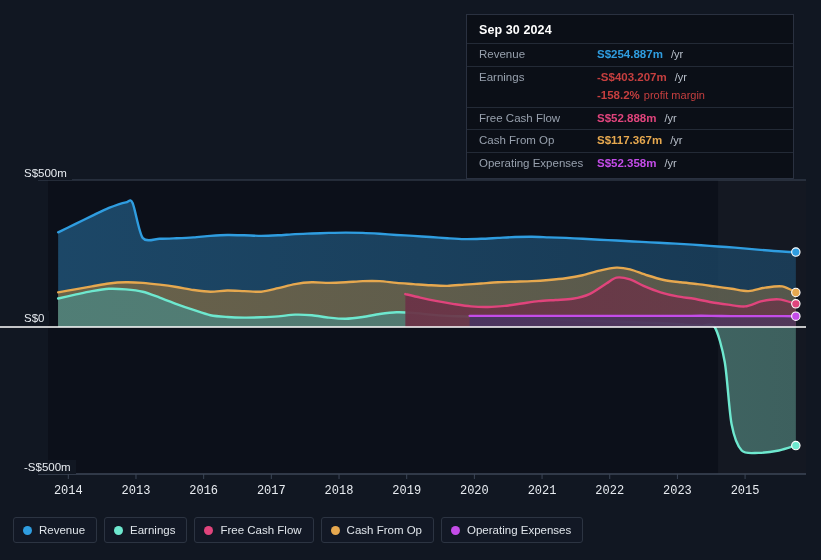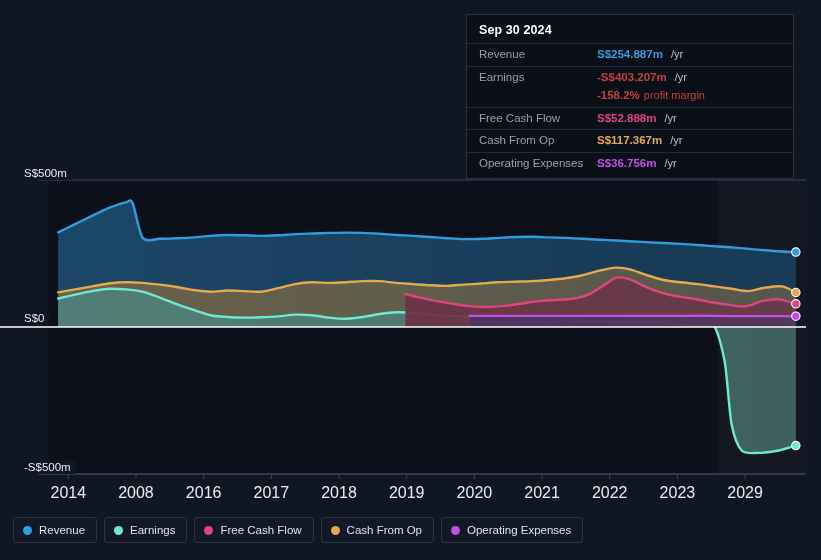--- a/index.html
+++ b/index.html
@@ -38,22 +38,22 @@
   .tt-val { font-weight: bold; }
   .tt-unit { color: #b9c0cb; font-weight: normal; margin-left: 8px; font-size: 11px; }
   .tt-sub { color: #c63f3f; font-weight: normal; margin-left: 4px; font-size: 11px; }
 
   
   .axis-label {
     position: absolute; color: #e8ecf1; font-size: 11.5px;
     background: #111722; padding: 1px 5px 1px 4px; z-index: 12; white-space: nowrap;
   }
   .x-tick {
-    position: absolute; color: #e8ecf1; font-size: 16px;
-    transform: translateX(-50%); z-index: 12;
+    position: absolute; color: #e8ecf1; font-size: 12px;
+    transform: translateX(-50%); z-index: 12; font-family: Liberation Mono, monospace;
   }
 
   
   #legend {
     position: absolute; left: 13px; top: 517px;
     display: flex; gap: 7px; z-index: 20;
   }
   .legend-item {
     display: flex; align-items: center; gap: 7px;
     border: 1px solid #2c3442; border-radius: 3px;
@@ -136,30 +136,30 @@
         <line x1="745.0892857142798" y1="474" x2="745.0892857142798" y2="479" stroke="#3c4657" stroke-width="1"></line>
       </svg>
   </div>
 
   <div class="axis-label" id="ylab-top" style="top: 166px; left: 20px;">S$500m</div>
   <div class="axis-label" id="ylab-zero" style="top: 311px; left: 20px;">S$0</div>
   <div class="axis-label" id="ylab-bot" style="top: 460px; left: 20px;">-S$500m</div>
 
   <div id="x-ticks">
       <div class="x-tick" style="left: 68.3036px; top: 484px;">2014</div>
-      <div class="x-tick" style="left: 135.982px; top: 484px;">2008</div>
+      <div class="x-tick" style="left: 135.982px; top: 484px;">2013</div>
       <div class="x-tick" style="left: 203.661px; top: 484px;">2016</div>
       <div class="x-tick" style="left: 271.339px; top: 484px;">2017</div>
       <div class="x-tick" style="left: 339.018px; top: 484px;">2018</div>
       <div class="x-tick" style="left: 406.696px; top: 484px;">2019</div>
       <div class="x-tick" style="left: 474.375px; top: 484px;">2020</div>
       <div class="x-tick" style="left: 542.054px; top: 484px;">2021</div>
       <div class="x-tick" style="left: 609.732px; top: 484px;">2022</div>
       <div class="x-tick" style="left: 677.411px; top: 484px;">2023</div>
-      <div class="x-tick" style="left: 745.089px; top: 484px;">2029</div>
+      <div class="x-tick" style="left: 745.089px; top: 484px;">2015</div>
     </div>
 
   <div id="tooltip">
     <div class="tt-date">Sep 30 2024</div>
 
     <div class="tt-row">
       <span class="tt-label">Revenue</span>
       <span class="tt-val" id="ttv0" style="color: rgb(47, 157, 224);">S$254.887m</span>
       <span class="tt-unit">/yr</span>
     </div>
@@ -183,21 +183,21 @@
     </div>
 
     <div class="tt-row">
       <span class="tt-label">Cash From Op</span>
       <span class="tt-val" id="ttv3" style="color: rgb(230, 168, 79);">S$117.367m</span>
       <span class="tt-unit">/yr</span>
     </div>
 
     <div class="tt-row">
       <span class="tt-label">Operating Expenses</span>
-      <span class="tt-val" id="ttv4" style="color: rgb(196, 76, 232);">S$36.756m</span>
+      <span class="tt-val" id="ttv4" style="color: rgb(196, 76, 232);">S$52.358m</span>
       <span class="tt-unit">/yr</span>
     </div>
   </div>
 
   <div id="legend">
       <div class="legend-item">
         <span class="legend-dot" style="background: rgb(47, 157, 224);"></span>
         <span class="legend-text">Revenue</span>
       </div>
       <div class="legend-item">

